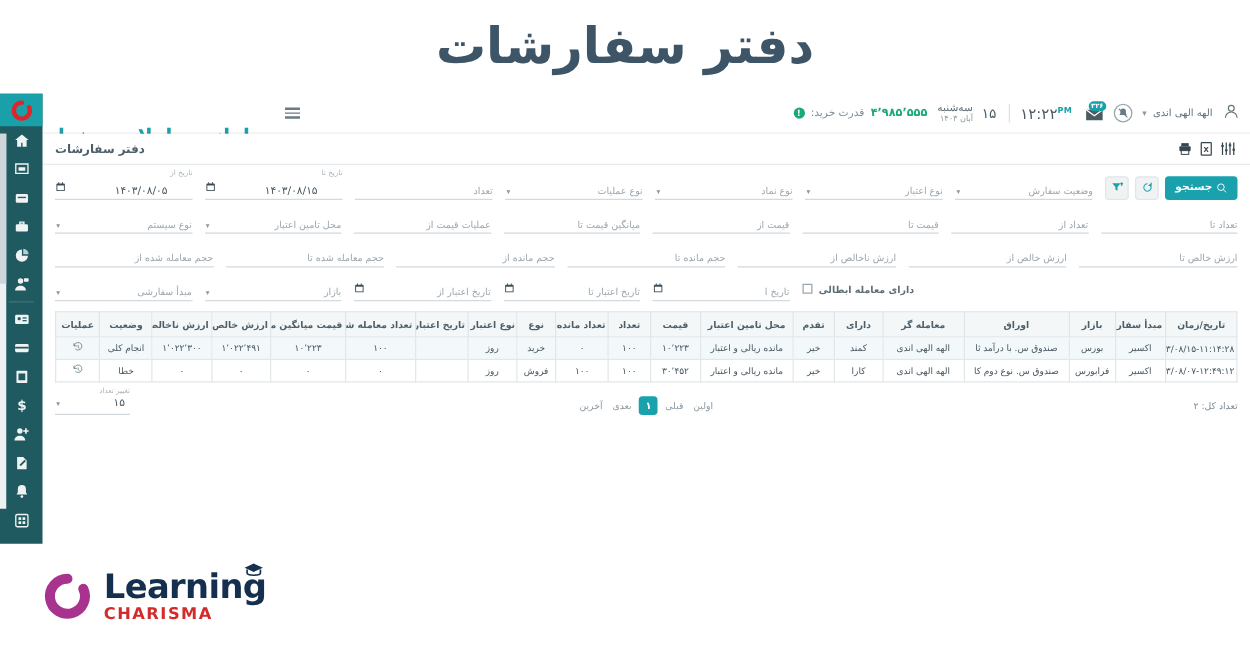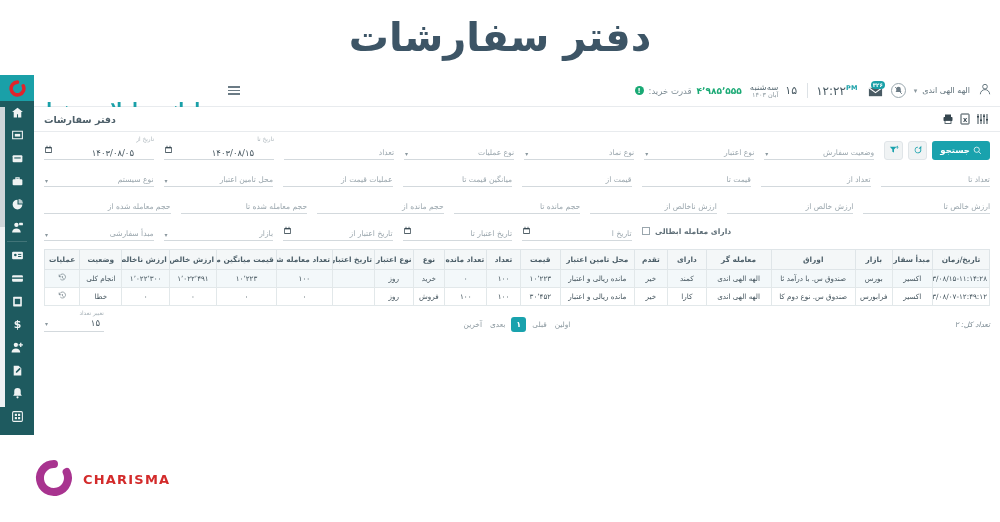--- a/index.html
+++ b/index.html
@@ -169,21 +169,21 @@
   }
   tbody tr:nth-child(odd) td { background: #f3f8fa; }
   tbody tr:nth-child(even) td { background: #ffffff; }
   .op-ic svg { width: 9px; height: 9px; fill: none; stroke: #5f7079; stroke-width: 1.6; }
 
   
   .tfoot {
     display: flex; align-items: center; direction: rtl;
     margin: 6px 10px 0 10px; position: relative; height: 24px;
   }
-  .total-txt { font-size: 7.4px; color: #7b8a93; font-style: italic; }
+  .total-txt { font-size: 7.4px; color: #7b8a93; }
   .pager {
     position: absolute; left: 0; right: 0; margin: auto;
     display: flex; gap: 4px; justify-content: center; align-items: center;
     direction: rtl; width: 200px;
   }
   .pg { font-size: 7.4px; color: #8b989f; cursor: pointer; padding: 1px 2px; }
   .pg-active {
     background: #19a2ad; color: #fff; border-radius: 3px;
     width: 15px; height: 15px; display: flex; align-items: center; justify-content: center;
     font-size: 8px; font-weight: bold;
@@ -745,17 +745,24 @@
           <i></i>
         </div>
     </div>
   </div>
 
   <div class="footer-logo">
     <svg class="fl-mark" viewBox="0 0 40 40">
       <path d="M20 6a14 14 0 1 0 12.6 8" fill="none" stroke="#a8338f" stroke-width="8" stroke-linecap="round"></path>
     </svg>
     <div class="fl-text">
+      <div class="fl-learn">
+        <span>Learning</span>
+        <svg class="fl-cap" width="16" height="11" viewBox="0 0 24 16">
+          <path d="M12 1 1 6l11 5 11-5z" fill="#15304e"></path>
+          <path d="M4 8v4c0 2 4 3 8 3s8-1 8-3V8" fill="none" stroke="#15304e" stroke-width="2"></path>
+        </svg>
+      </div>
       <div class="fl-charisma">CHARISMA</div>
     </div>
   </div>
 
 </div>
 
 </body></html>

